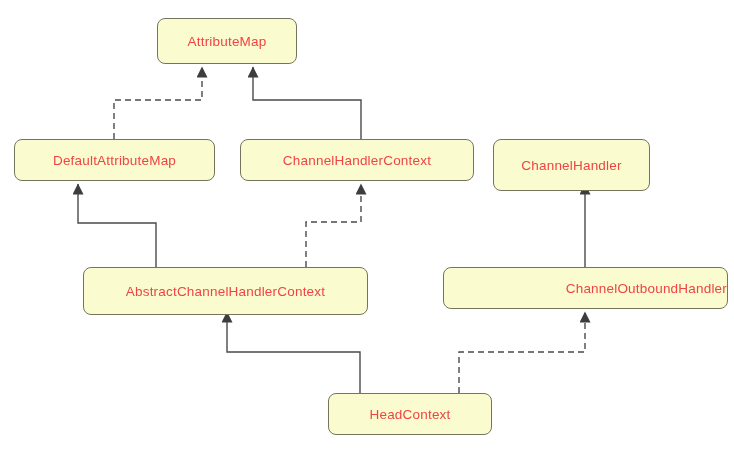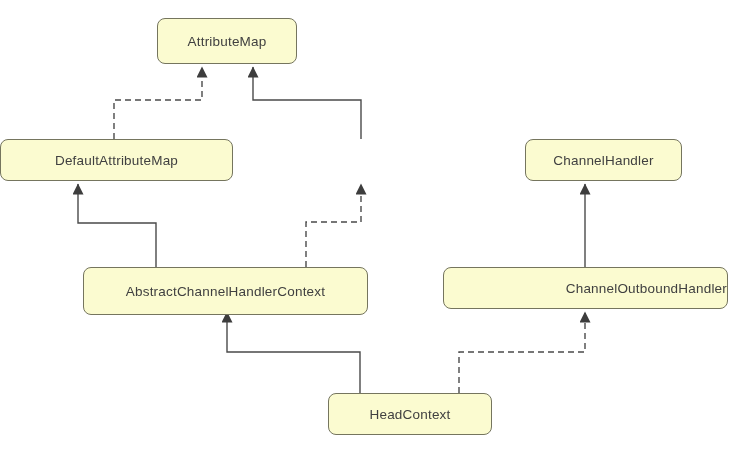--- a/index.html
+++ b/index.html
@@ -26,29 +26,29 @@
   }
   .node {
     position: absolute;
     box-sizing: border-box;
     background: #fbfbd0;
     border: 1.5px solid #75755e;
     border-radius: 8px;
     display: flex;
     align-items: center;
     justify-content: center;
-    color: #404040;
+    color: #ef4444;
     font-size: 13.5px;
     letter-spacing: 0.2px;
     white-space: nowrap;
   }
   #node-attribute-map               { left: 157px; top:  18px; width: 140px; height: 46px; }
-  #node-default-attribute-map       { left:  0; top: 139px; width: 233px; height: 42px; }
+  #node-default-attribute-map       { left:  14px; top: 139px; width: 201px; height: 42px; }
   #node-channel-handler-context     { left: 240px; top: 139px; width: 234px; height: 42px; }
-  #node-channel-handler             { left: 525px; top: 139px; width: 157px; height: 42px; }
+  #node-channel-handler             { left: 493px; top: 139px; width: 157px; height: 52px; }
   #node-abstract-channel-handler-context { left:  83px; top: 267px; width: 285px; height: 48px; }
   #node-channel-outbound-handler    { left: 443px; top: 267px; width: 285px; height: 42px; justify-content: flex-end; }
   #node-head-context                { left: 328px; top: 393px; width: 164px; height: 42px; }
 </style>
 </head>
 <body>
 
 <div id="canvas">
 
   <svg id="edges" viewBox="0 0 734 459" xmlns="http://www.w3.org/2000/svg">
@@ -74,20 +74,23 @@
   </svg>
 
   <div class="node" id="node-attribute-map">
     <span>AttributeMap</span>
   </div>
 
   <div class="node" id="node-default-attribute-map">
     <span>DefaultAttributeMap</span>
   </div>
 
+  <div class="node" id="node-channel-handler-context">
+    <span>ChannelHandlerContext</span>
+  </div>
 
   <div class="node" id="node-channel-handler">
     <span>ChannelHandler</span>
   </div>
 
   <div class="node" id="node-abstract-channel-handler-context">
     <span>AbstractChannelHandlerContext</span>
   </div>
 
   <div class="node" id="node-channel-outbound-handler">

